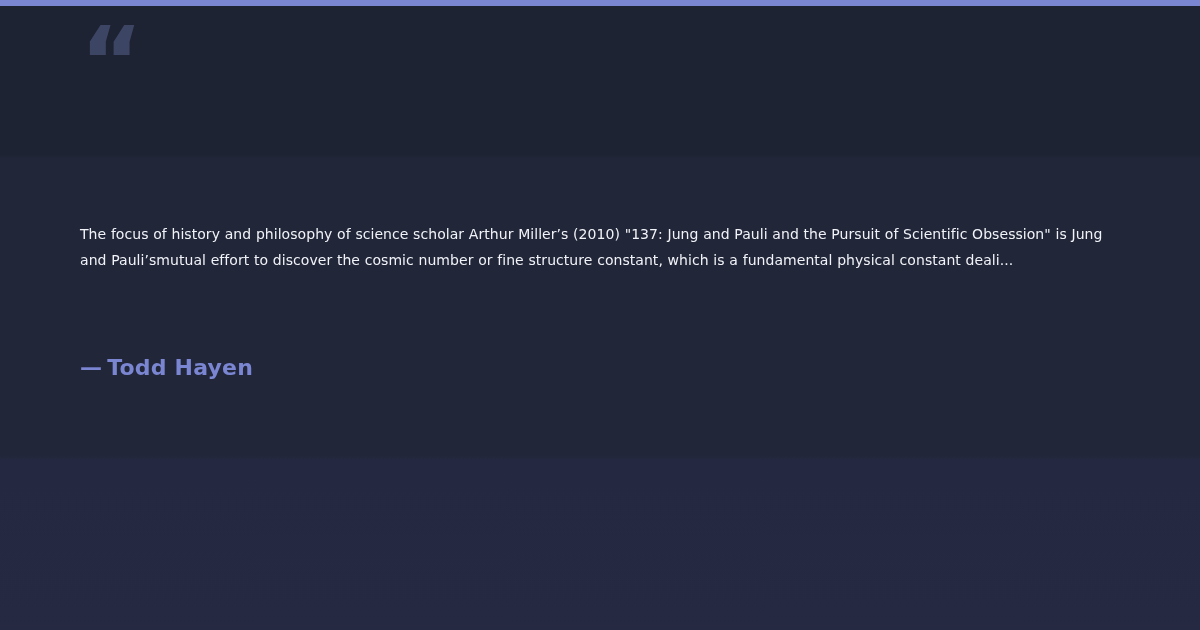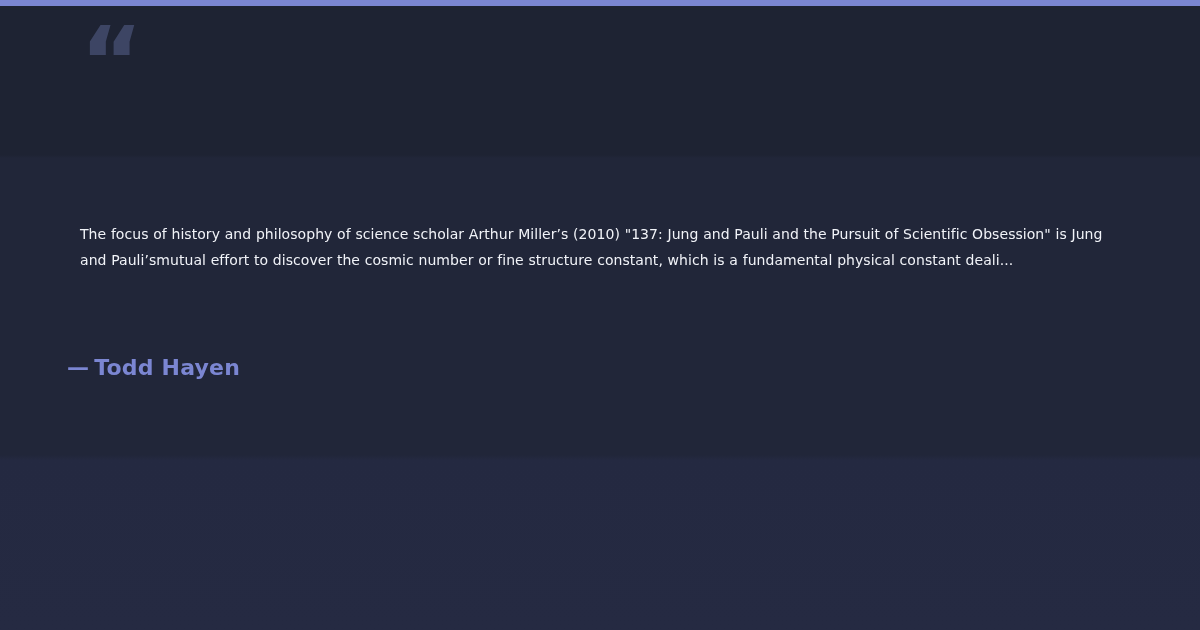--- a/index.html
+++ b/index.html
@@ -66,21 +66,21 @@
     line-height: 25.8px;
     color: #f1f3f8;
     font-weight: 400;
     letter-spacing: 0.05px;
     word-spacing: 0.2px;
   }
 
   
   .attribution {
     position: absolute;
-    left: 67px;
+    left: 80px;
     top: 353px;
     font-size: 22px;
     line-height: 30px;
     font-weight: 700;
     color: #7b86d2;
     letter-spacing: 0.2px;
   }
   .attribution .dash {
     margin-right: 5px;
   }

